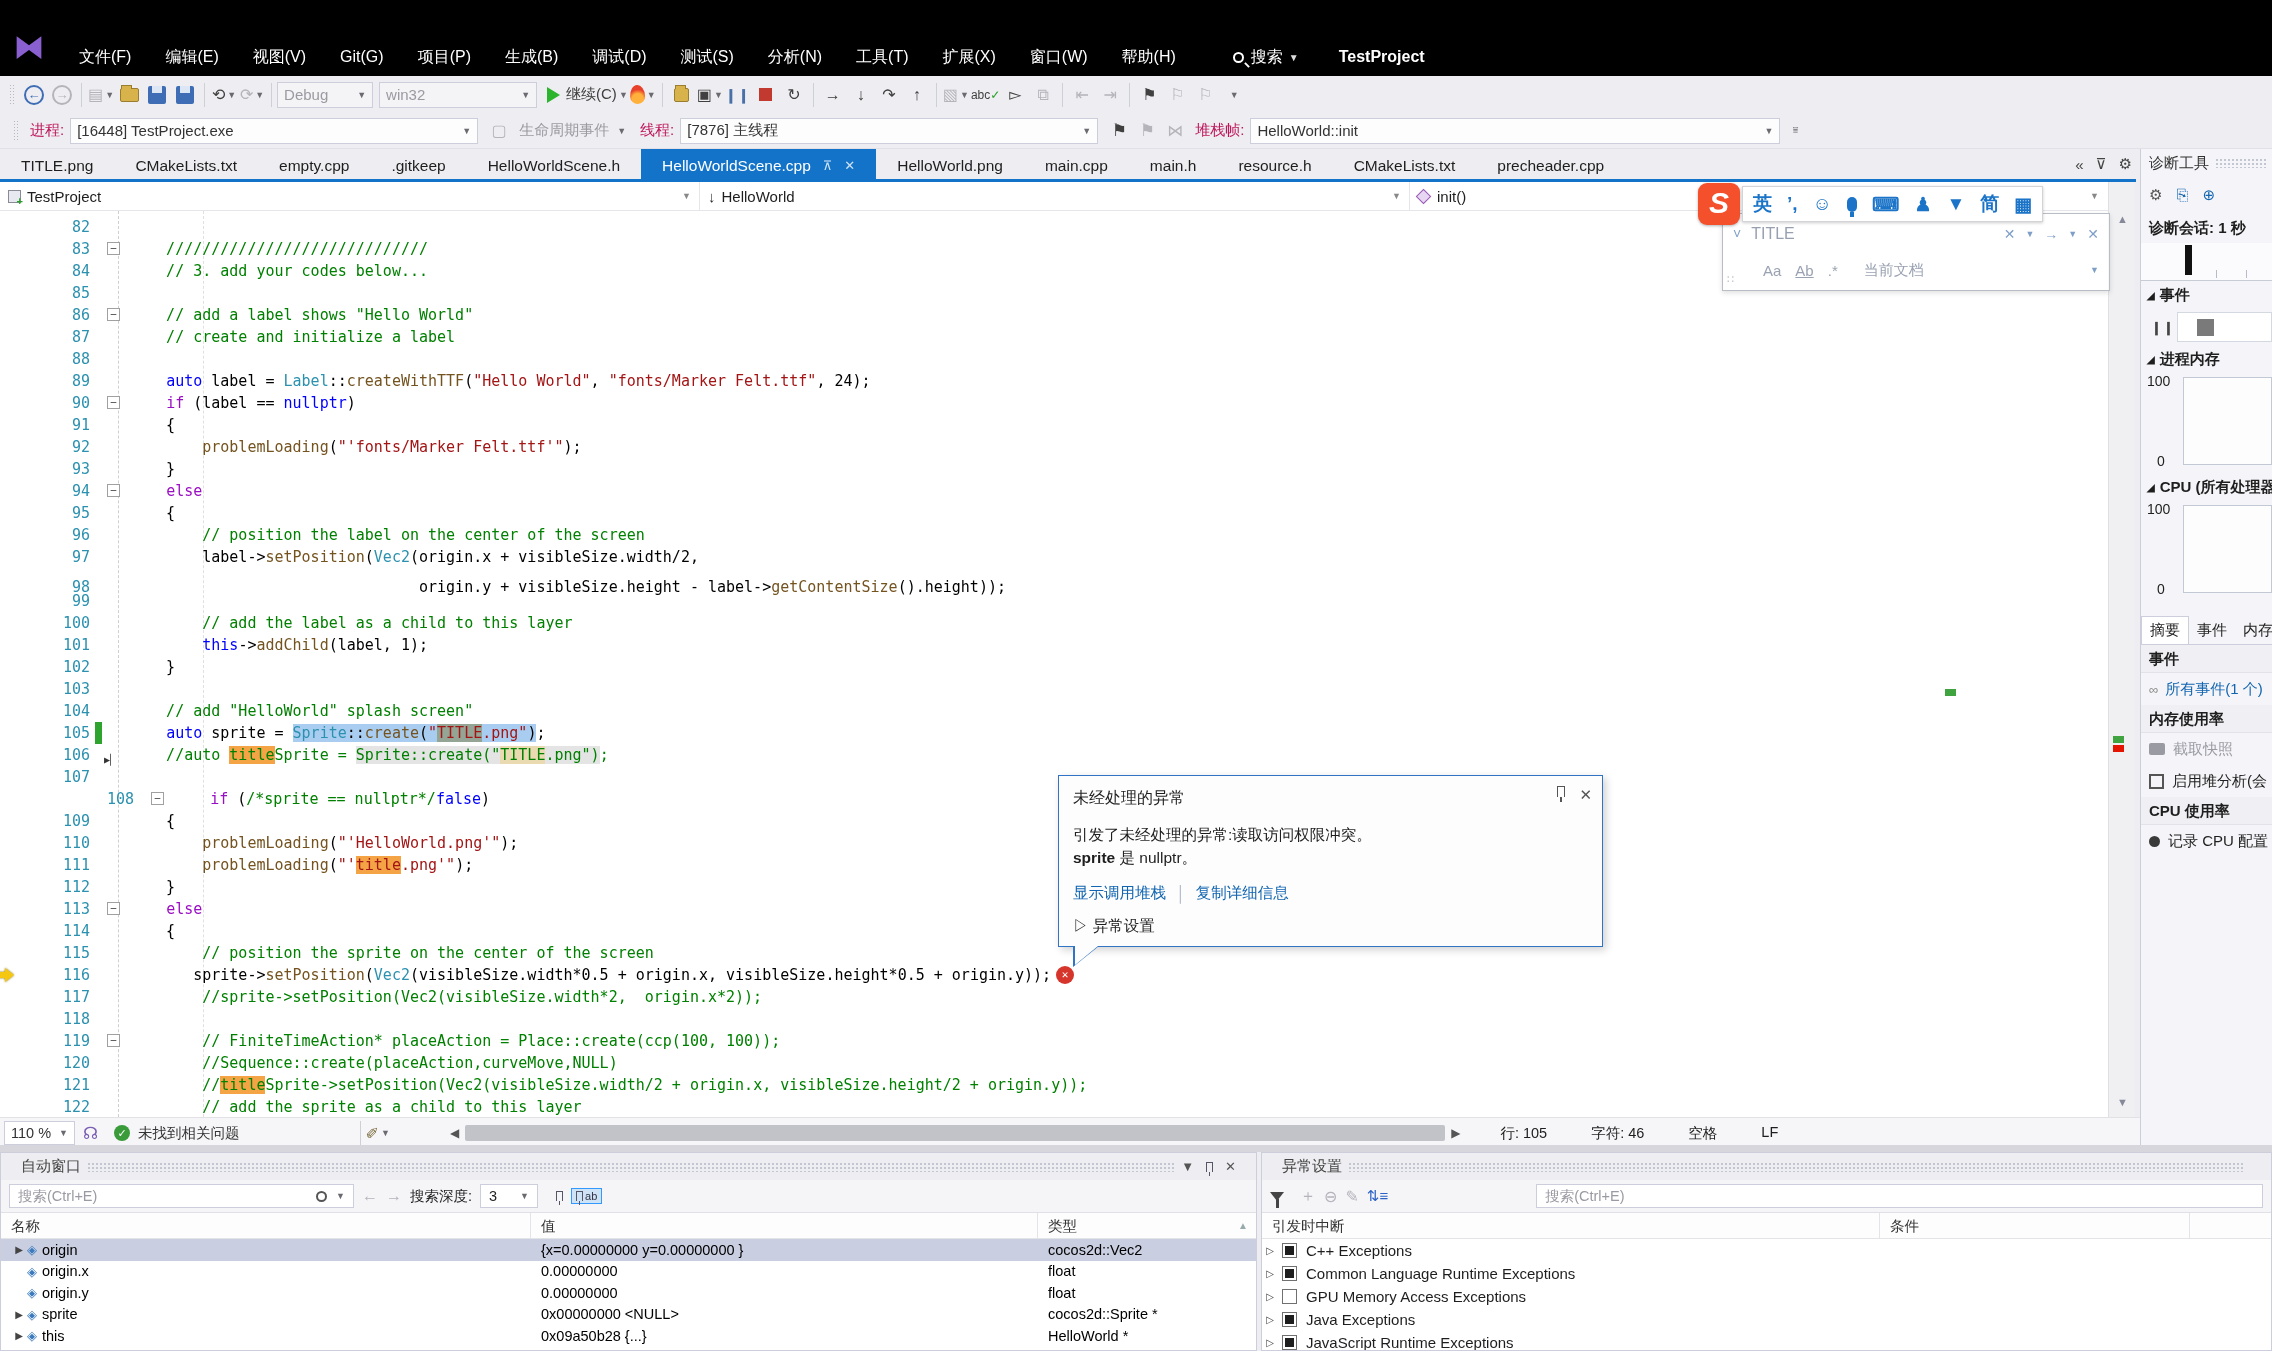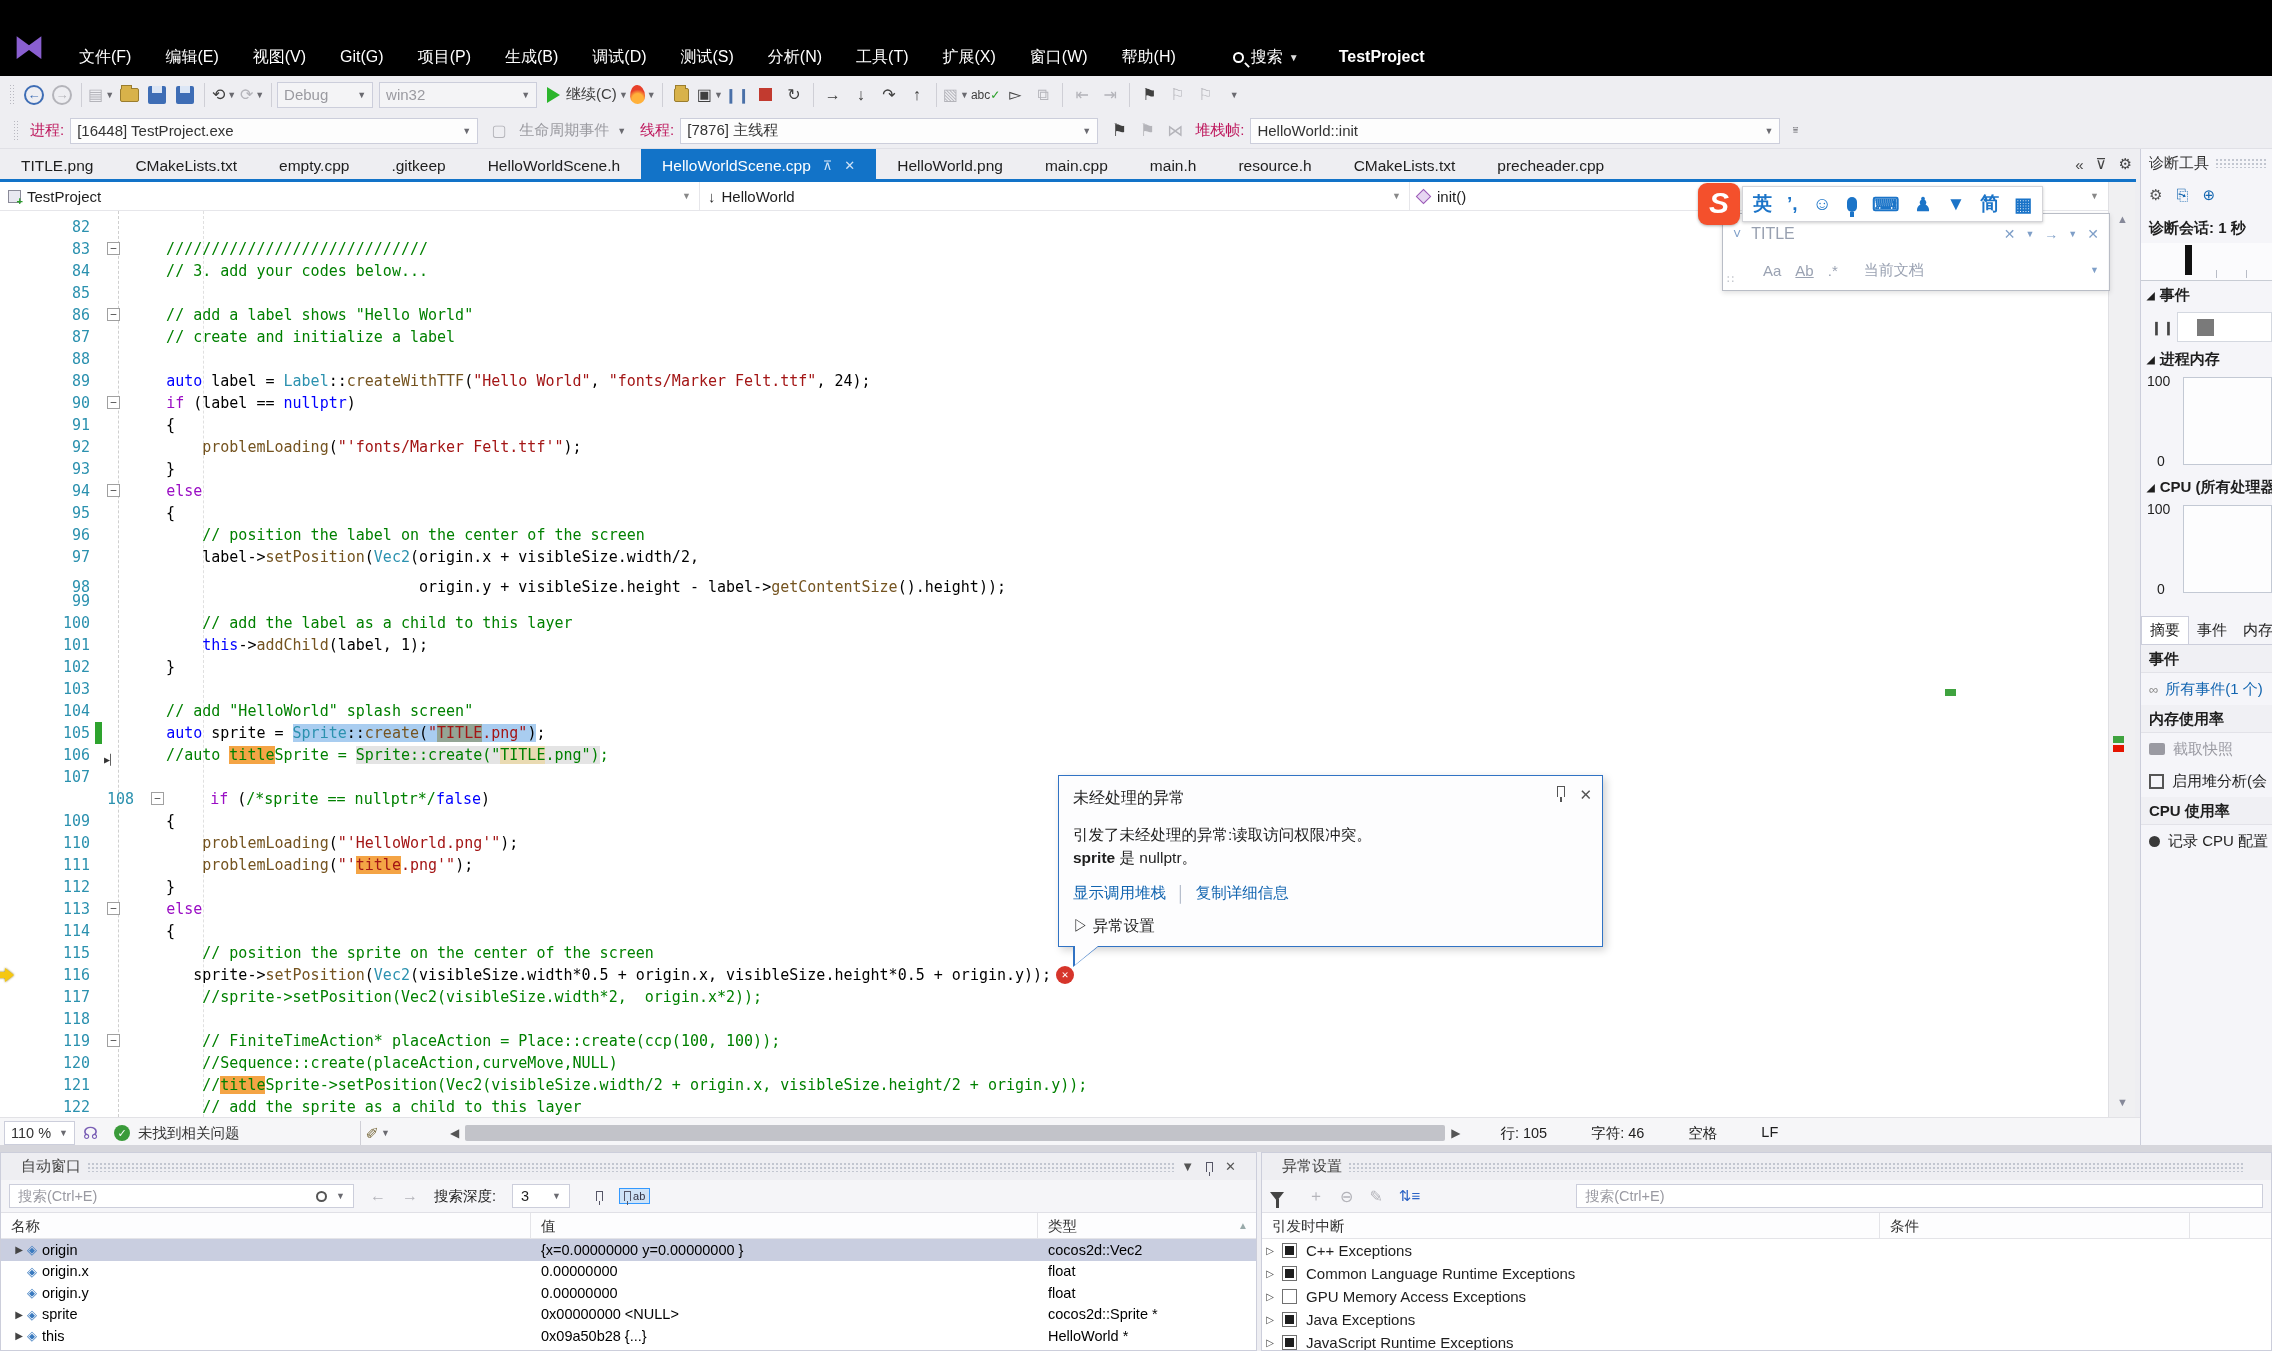--- a/index.html
+++ b/index.html
@@ -143,21 +143,21 @@
   .pinico { display:inline-block; width:8px; height:11px; border:1.5px solid #555; border-bottom:none; position:relative; }
   .pinico::after { content:""; position:absolute; left:2px; bottom:-5px; width:1.5px; height:5px; background:#555; }
   .extail { position:absolute; left:14px; bottom:-21px; width:0; height:0; border-top:21px solid #3173c4; border-right:26px solid transparent; }
   .extail::after { content:""; position:absolute; left:1.5px; top:-21px; width:0; height:0; border-top:19px solid #fdfdfe; border-right:23px solid transparent; }
 
   
   .bsplit { position:absolute; left:0; top:1145px; width:2272px; height:7px; background:#d6d6dc; }
   .panel { position:absolute; top:1152px; height:199px; background:#fff; border:1px solid #cccedb; overflow:hidden; }
   .ptitle { display:flex; align-items:center; height:27px; background:#eeeef2; padding:0 20px; font-size:15px; color:#444;text-align:right; }
   .pticons { display:flex; gap:12px; align-items:center; color:#555; font-size:13px; }
-  .ptools { display:flex; align-items:center; height:33px; background:#f5f5f8; border-bottom:1px solid #e0e0e6; padding:0 8px; gap:16px; }
+  .ptools { display:flex; align-items:center; height:33px; background:#f5f5f8; border-bottom:1px solid #e0e0e6; padding:0 8px; gap:8px; }
   .searchbox { display:flex; align-items:center; background:#fff; border:1px solid #cccedb; height:24px; padding:0 8px; color:#9a9aa2; font-size:14.5px; }
   .thead { display:flex; height:26px; align-items:center; background:#fdfdfe; border-bottom:1px solid #e4e4e8; font-size:14.5px; color:#333; }
   .thead > div { padding-left:10px; border-right:1px solid #e4e4e8; height:26px; line-height:26px; }
   .arow { display:flex; height:21.5px; align-items:center; font-size:14.5px; color:#000; }
   .arow > div { padding-left:10px; overflow:hidden; white-space:nowrap; }
   .arow.sel { background:#c9cee0; }
   .vico { color:#3a7abf; font-size:13px; margin-right:5px; }
   .expd { width:16px; text-align:center; font-size:10px; color:#444; }
   .erow { display:flex; height:23px; align-items:center; font-size:15px; color:#1e1e1e; }
   .chk { width:15px; height:15px; border:1px solid #707070; background:#fff; margin:0 9px 0 4px; position:relative; }

